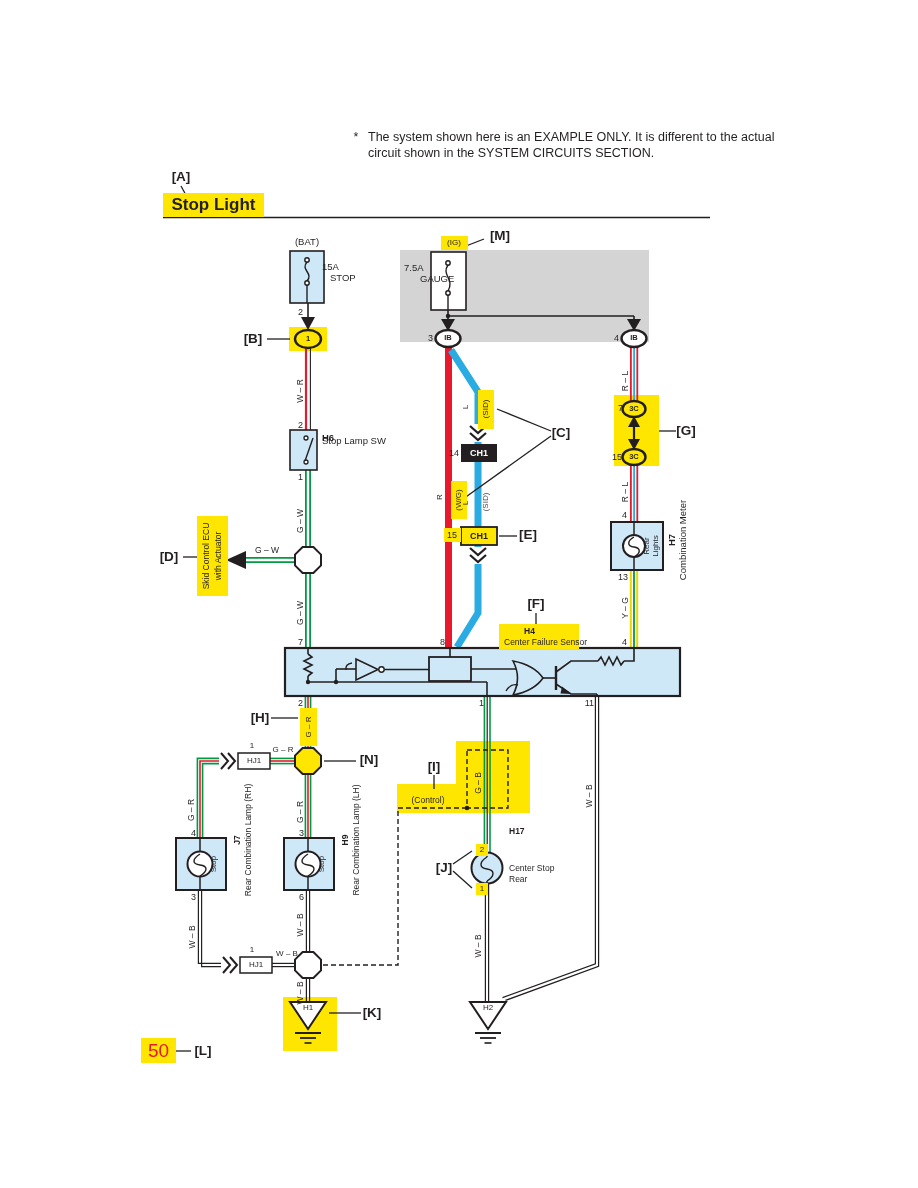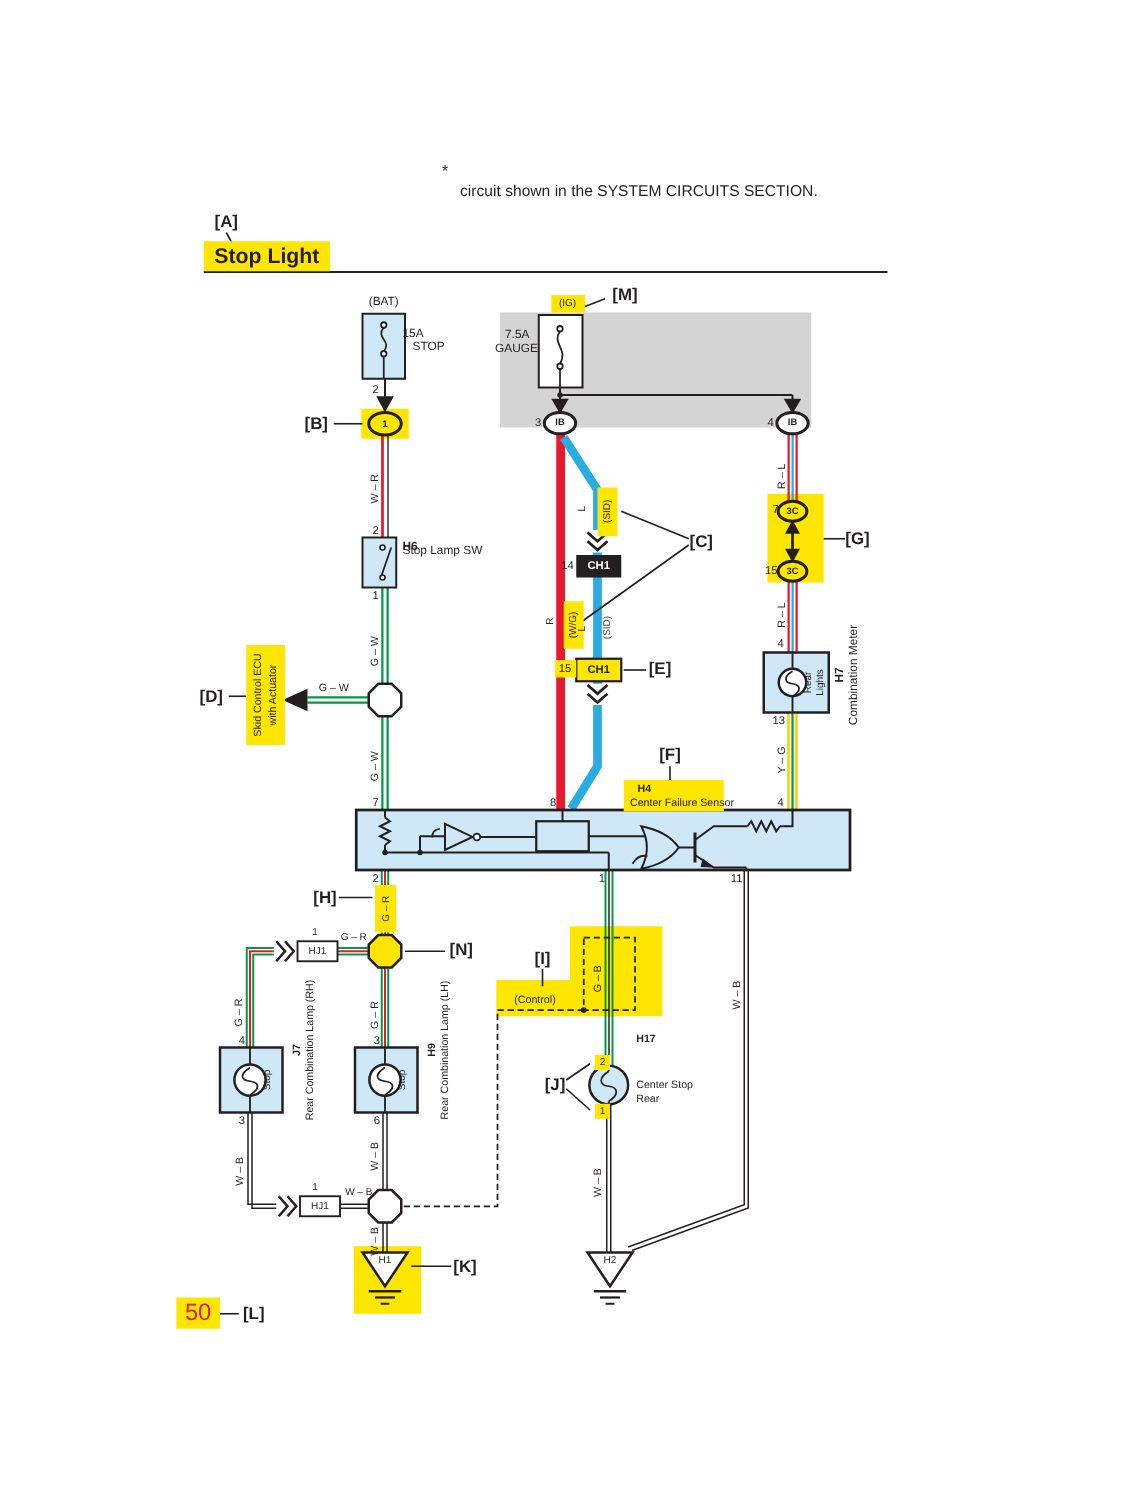--- a/index.html
+++ b/index.html
@@ -302,35 +302,36 @@
 
 <div class="rect" style="left:441px;top:236px;width:27px;height:14px"></div>
 <div class="rect" style="left:197px;top:516px;width:31px;height:80px"></div>
 <div class="rect" style="left:478px;top:390px;width:16px;height:39px"></div>
 <div class="rect" style="left:451px;top:481px;width:16px;height:38px"></div>
 <div class="rect" style="left:444px;top:528px;width:17px;height:14px"></div>
 <div class="rect" style="left:499px;top:624px;width:80px;height:25px"></div>
 <div class="rect" style="left:300px;top:708px;width:17px;height:38px"></div>
 
 <div class="t note" style="left:356px;top:137px">*</div>
+<div class="t note la" style="left:368px;top:137px">The system shown here is an EXAMPLE ONLY. It is different to the actual</div>
 <div class="t note la" style="left:368px;top:153px">circuit shown in the SYSTEM CIRCUITS SECTION.</div>
 <div class="t ref" style="left:181px;top:177px">[A]</div>
 <div class="titlebox">Stop Light</div>
 
 <div class="t" style="left:307px;top:242px">(BAT)</div>
 <div class="t la" style="left:322px;top:267px">15A</div>
 <div class="t la" style="left:330px;top:278px">STOP</div>
 <div class="t pin ra" style="left:303px;top:312px">2</div>
 <div class="t ref" style="left:253px;top:339px">[B]</div>
 <div class="t s75" style="left:308px;top:339px">1</div>
 
 <div class="t s8" style="left:454px;top:243px">(IG)</div>
 <div class="t ref" style="left:500px;top:236px">[M]</div>
 <div class="t la" style="left:404px;top:268px">7.5A</div>
-<div class="t la" style="left:396px;top:279px">GAUGE</div>
+<div class="t la" style="left:420px;top:279px">GAUGE</div>
 <div class="t pin ra" style="left:433px;top:338px">3</div>
 <div class="t s75" style="left:448px;top:338px">IB</div>
 <div class="t pin ra" style="left:619px;top:338px">4</div>
 <div class="t s75" style="left:634px;top:338px">IB</div>
 
 <div class="t s85 v" style="left:300px;top:391px">W – R</div>
 <div class="t pin ra" style="left:303px;top:425px">2</div>
 <div class="t la b" style="left:322px;top:438px">H6</div>
 <div class="t la" style="left:322px;top:441px">Stop Lamp SW</div>
 <div class="t pin ra" style="left:303px;top:477px">1</div>
@@ -366,21 +367,21 @@
 <div class="t pin ra" style="left:627px;top:515px">4</div>
 <div class="t s8 v" style="left:647px;top:546px">Rear</div>
 <div class="t s8 v" style="left:656px;top:546px">Lights</div>
 <div class="t v b" style="left:672px;top:540px">H7</div>
 <div class="t v" style="left:683px;top:540px">Combination Meter</div>
 <div class="t pin ra" style="left:628px;top:577px">13</div>
 <div class="t s85 v" style="left:625px;top:608px">Y – G</div>
 <div class="t pin ra" style="left:627px;top:642px">4</div>
 
 <div class="t ref" style="left:536px;top:604px">[F]</div>
-<div class="t la b s85" style="left:510px;top:631px">H4</div>
+<div class="t la b s85" style="left:524px;top:631px">H4</div>
 <div class="t la s85" style="left:504px;top:642px">Center Failure Sensor</div>
 <div class="t pin ra" style="left:303px;top:703px">2</div>
 <div class="t pin ra" style="left:484px;top:703px">1</div>
 <div class="t pin ra" style="left:594px;top:703px">11</div>
 
 <div class="t ref" style="left:260px;top:718px">[H]</div>
 <div class="t s8 v" style="left:309px;top:727px">G – R</div>
 <div class="t s8" style="left:252px;top:746px">1</div>
 <div class="t s8" style="left:254px;top:761px">HJ1</div>
 <div class="t s8" style="left:283px;top:750px">G – R</div>

